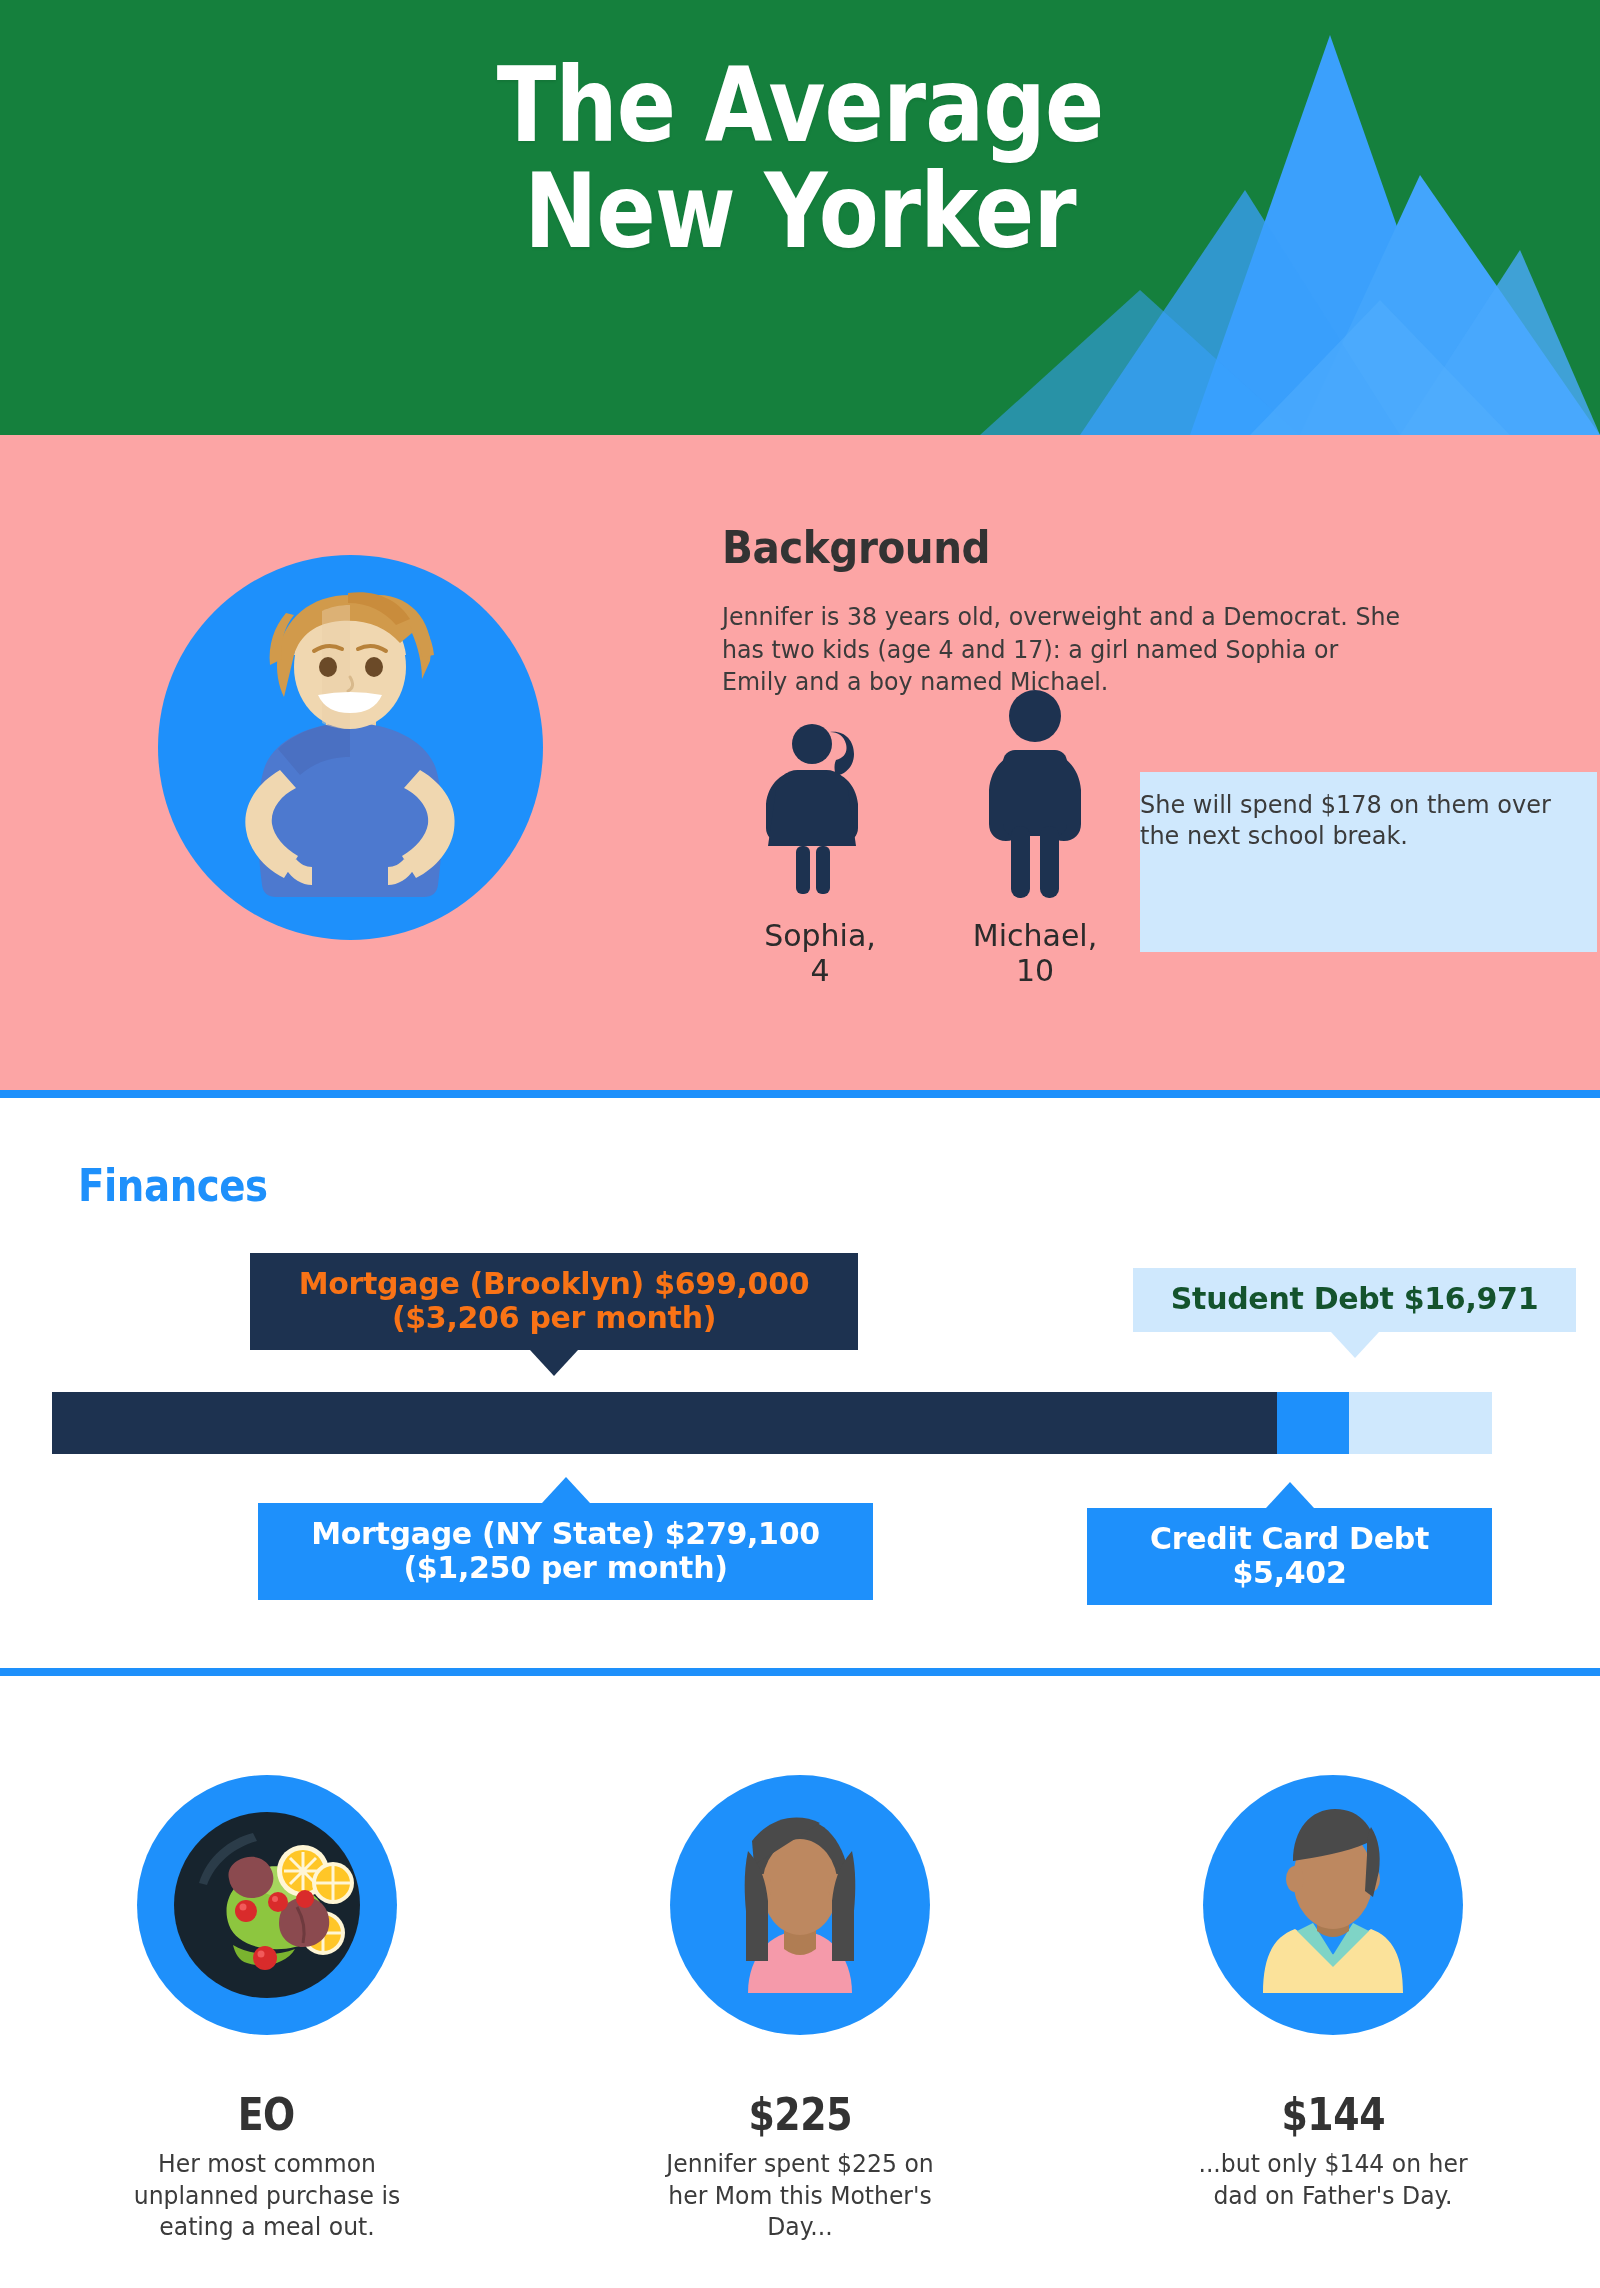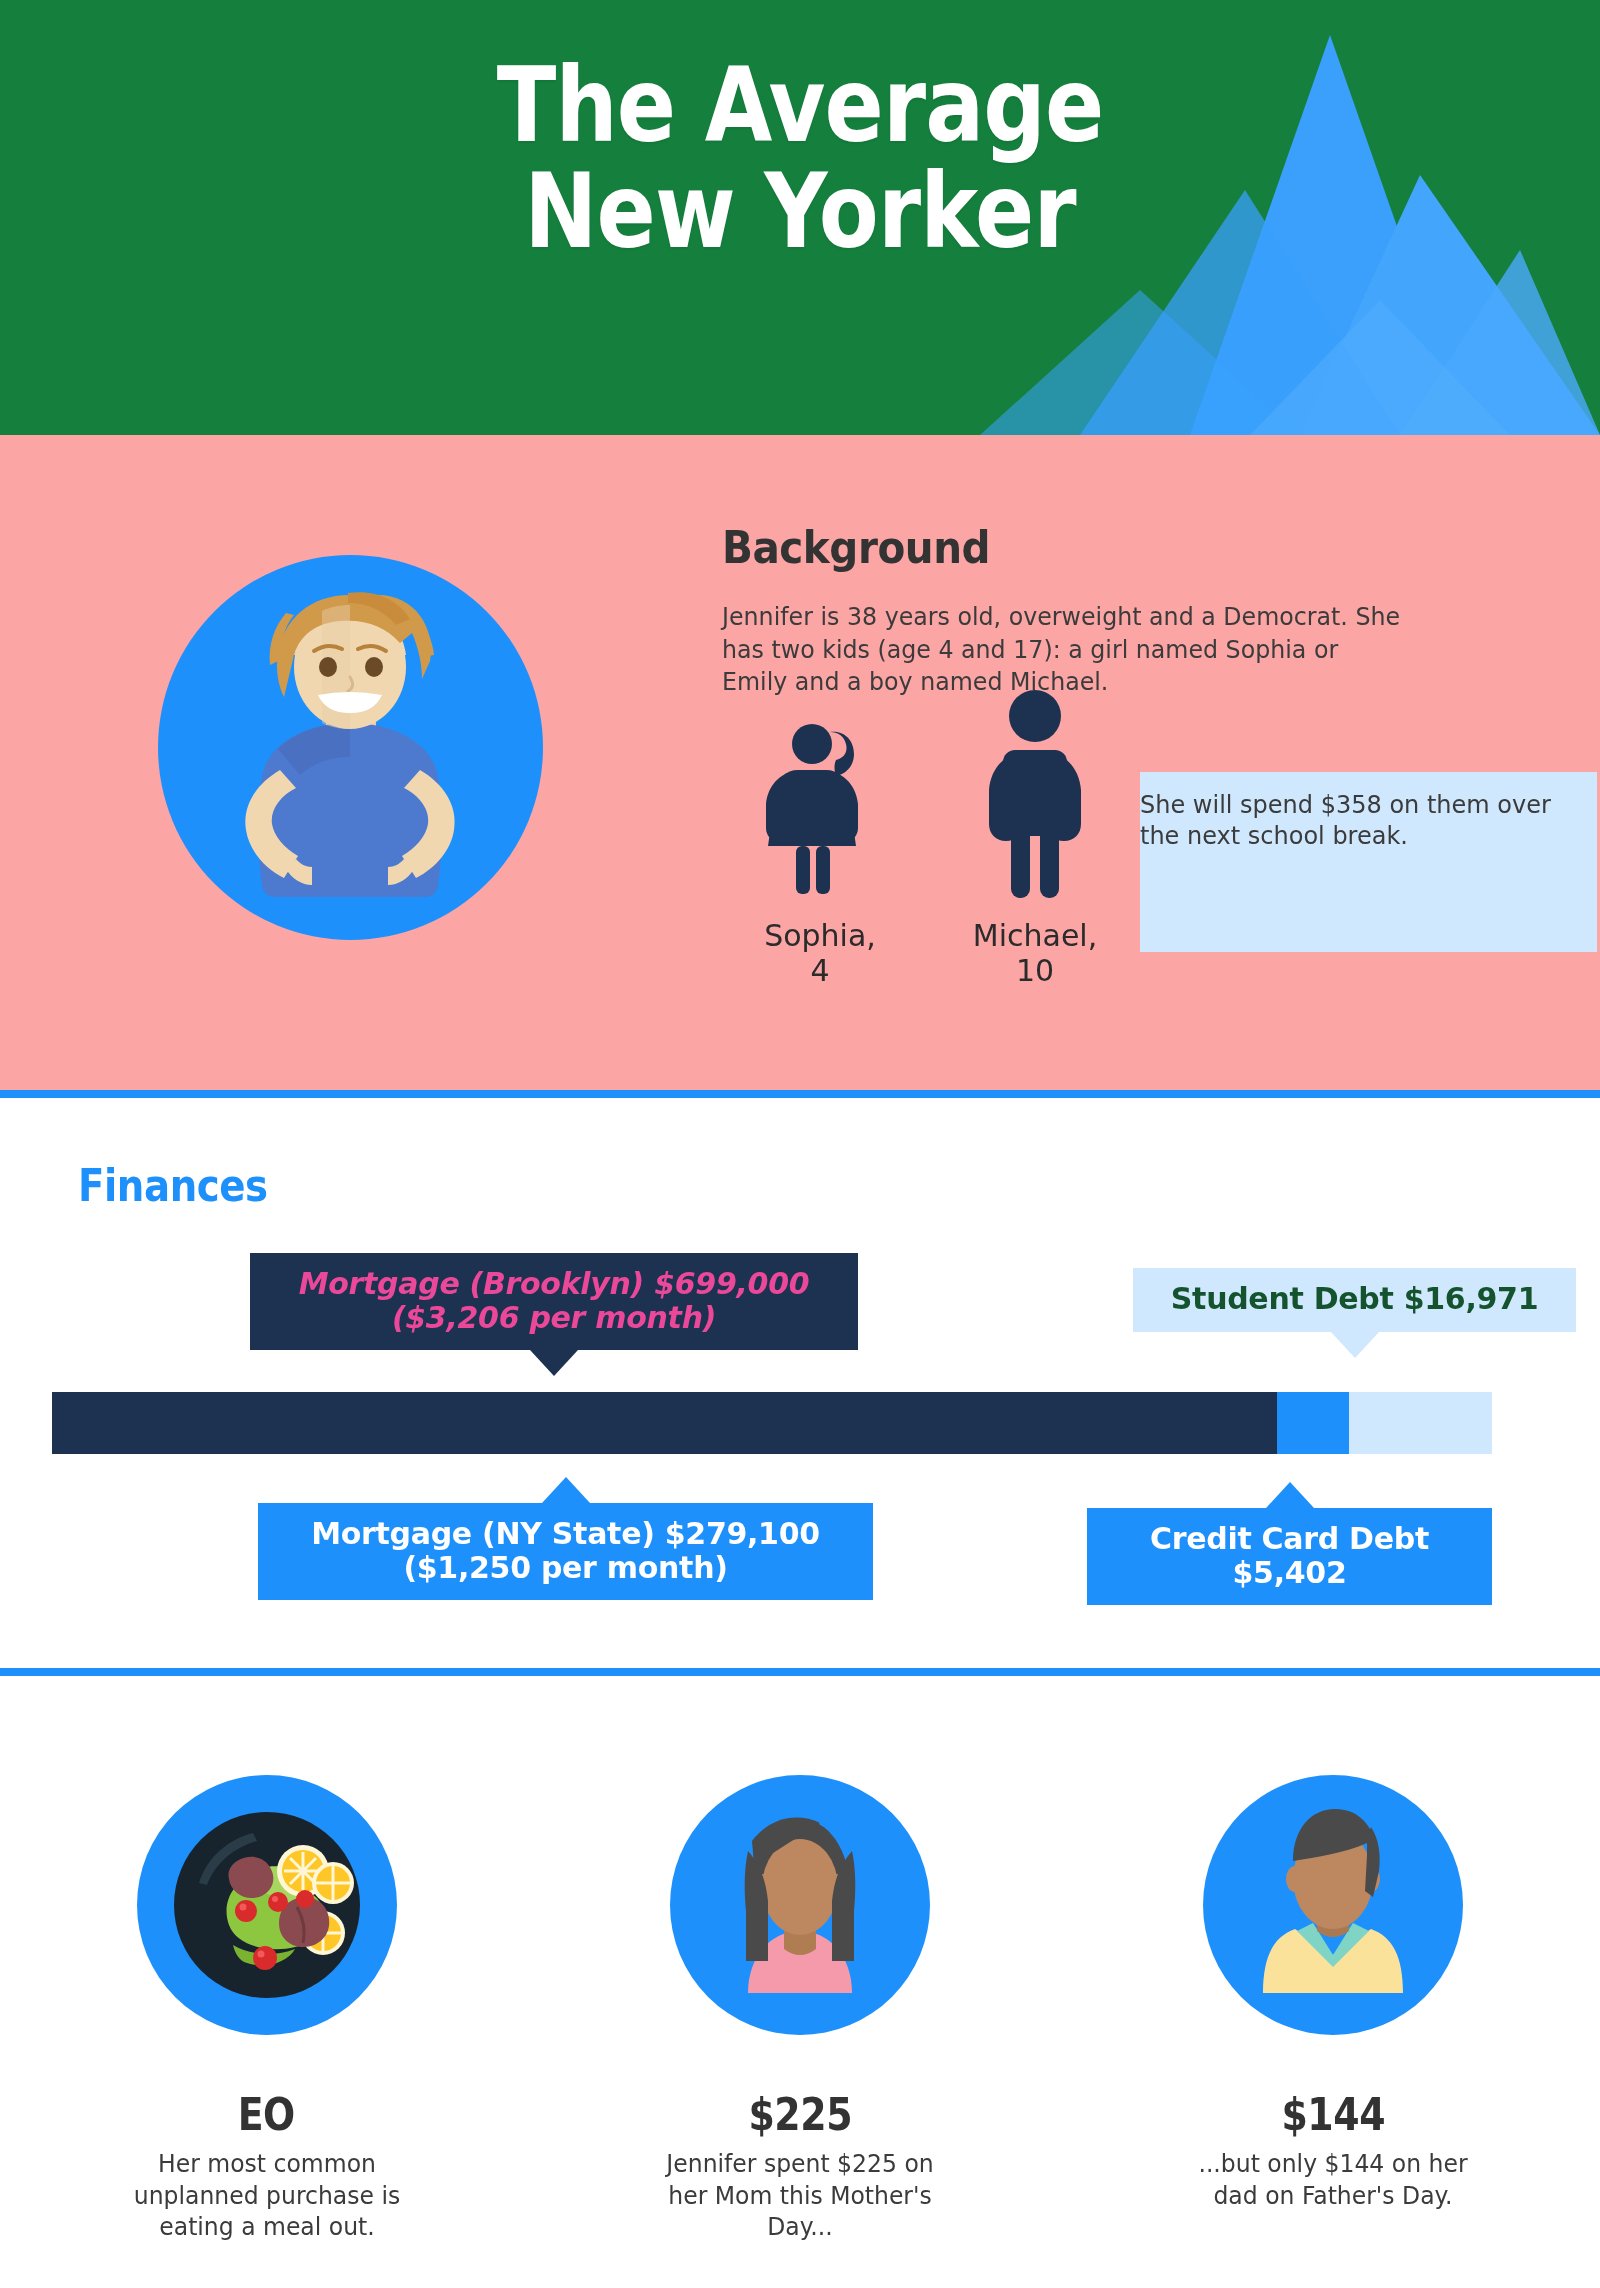--- a/index.html
+++ b/index.html
@@ -157,21 +157,21 @@
     border-right: 24px solid transparent;
     transform: translateX(-50%);
   }
   .callout.down::after { top: 100%; border-top: 26px solid currentColor; }
   .callout.up::after   { bottom: 100%; border-bottom: 26px solid currentColor; }
 
   #callout-mortgage-bk {
     left: 250px; top: 1253px; width: 608px;
     background: #1d3250; color: #1d3250;
   }
-  #callout-mortgage-bk .line { color: #ec4899; font-style: italic; }
+  #callout-mortgage-bk .line { color: #f97316; }
 
   #callout-student {
     left: 1133px; top: 1268px; width: 443px;
     background: #cfe8fd; color: #cfe8fd;
   }
   #callout-student .line { color: #14532d; }
 
   #callout-mortgage-ny {
     left: 258px; top: 1503px; width: 615px;
     background: #1e90fb; color: #1e90fb;
@@ -293,21 +293,21 @@
       <path d="M63 62 c-28 0 -44 16 -46 40 l0 34 c0 10 7 17 17 17 c10 0 17 -7 17 -17 l0 -28 c0 -7 5 -12 12 -12 z" fill="#1d3250"></path>
       <rect x="31" y="62" width="64" height="86" rx="12" fill="#1d3250"></rect>
       <rect x="39" y="138" width="19" height="72" rx="9" fill="#1d3250"></rect>
       <rect x="68" y="138" width="19" height="72" rx="9" fill="#1d3250"></rect>
     </svg>
     <div class="kid-label">Michael,
 10</div>
   </div>
 
   <div class="money-box">
-    <div class="money-text">She will spend $358 on them over the next school break.</div>
+    <div class="money-text">She will spend $178 on them over the next school break.</div>
   </div>
 </div>
 
 <div class="divider" id="divider-1"></div>
 
 <div class="finances-heading">Finances</div>
 
 <div class="callout down" id="callout-mortgage-bk">
   <span class="line">Mortgage (Brooklyn) $699,000</span>
   <span class="line">($3,206 per month)</span>

